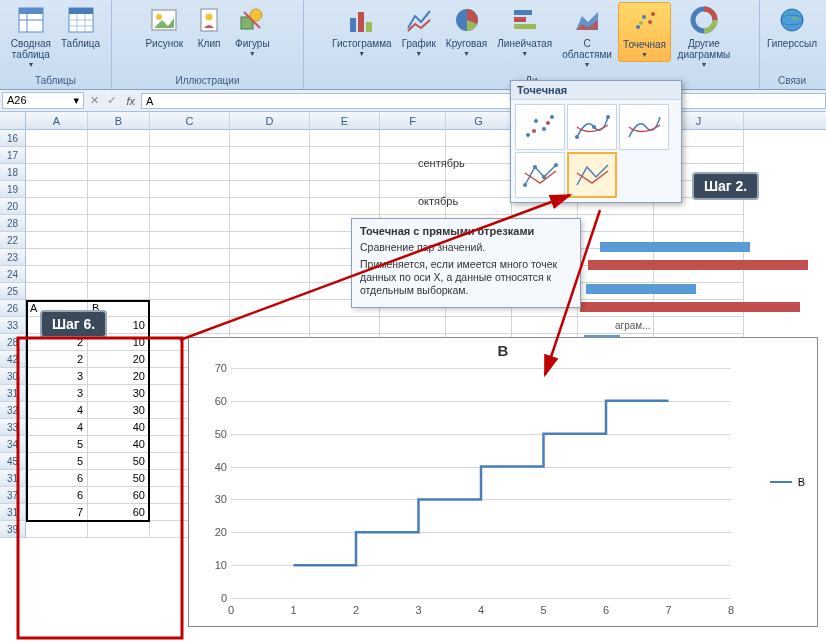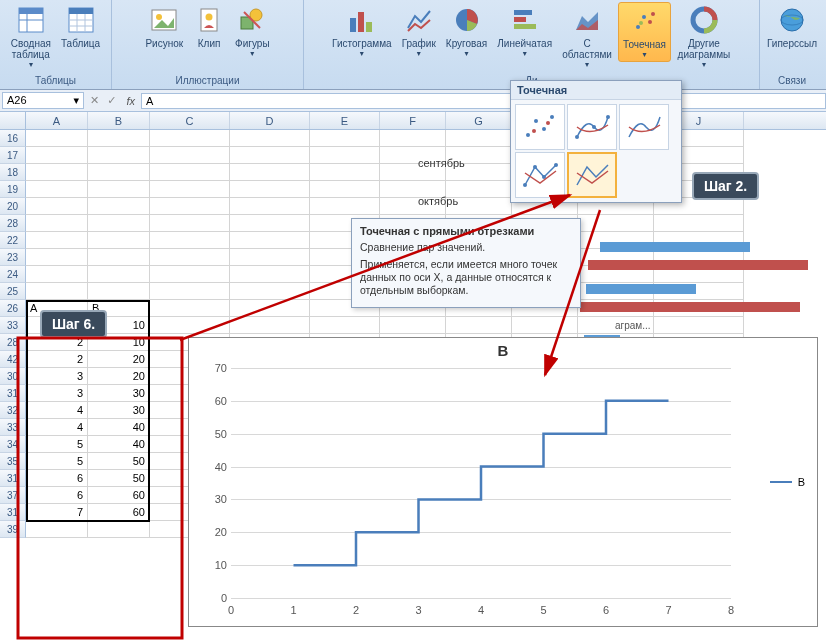--- a/index.html
+++ b/index.html
@@ -289,21 +289,21 @@
         <div class="rh">25</div>
         <div class="rh">26</div>
         <div class="rh">33</div>
         <div class="rh">28</div>
         <div class="rh">42</div>
         <div class="rh">30</div>
         <div class="rh">31</div>
         <div class="rh">32</div>
         <div class="rh">33</div>
         <div class="rh">34</div>
-        <div class="rh">35</div>
+        <div class="rh">45</div>
         <div class="rh">31</div>
         <div class="rh">37</div>
         <div class="rh">31</div>
         <div class="rh">39</div>
       </div>
     <div class="cells" id="cells">
         <div class="cell-row">
           <div class="cell" style="width: 62px;"></div>
           <div class="cell" style="width: 62px;"></div>
           <div class="cell" style="width: 80px;"></div>

